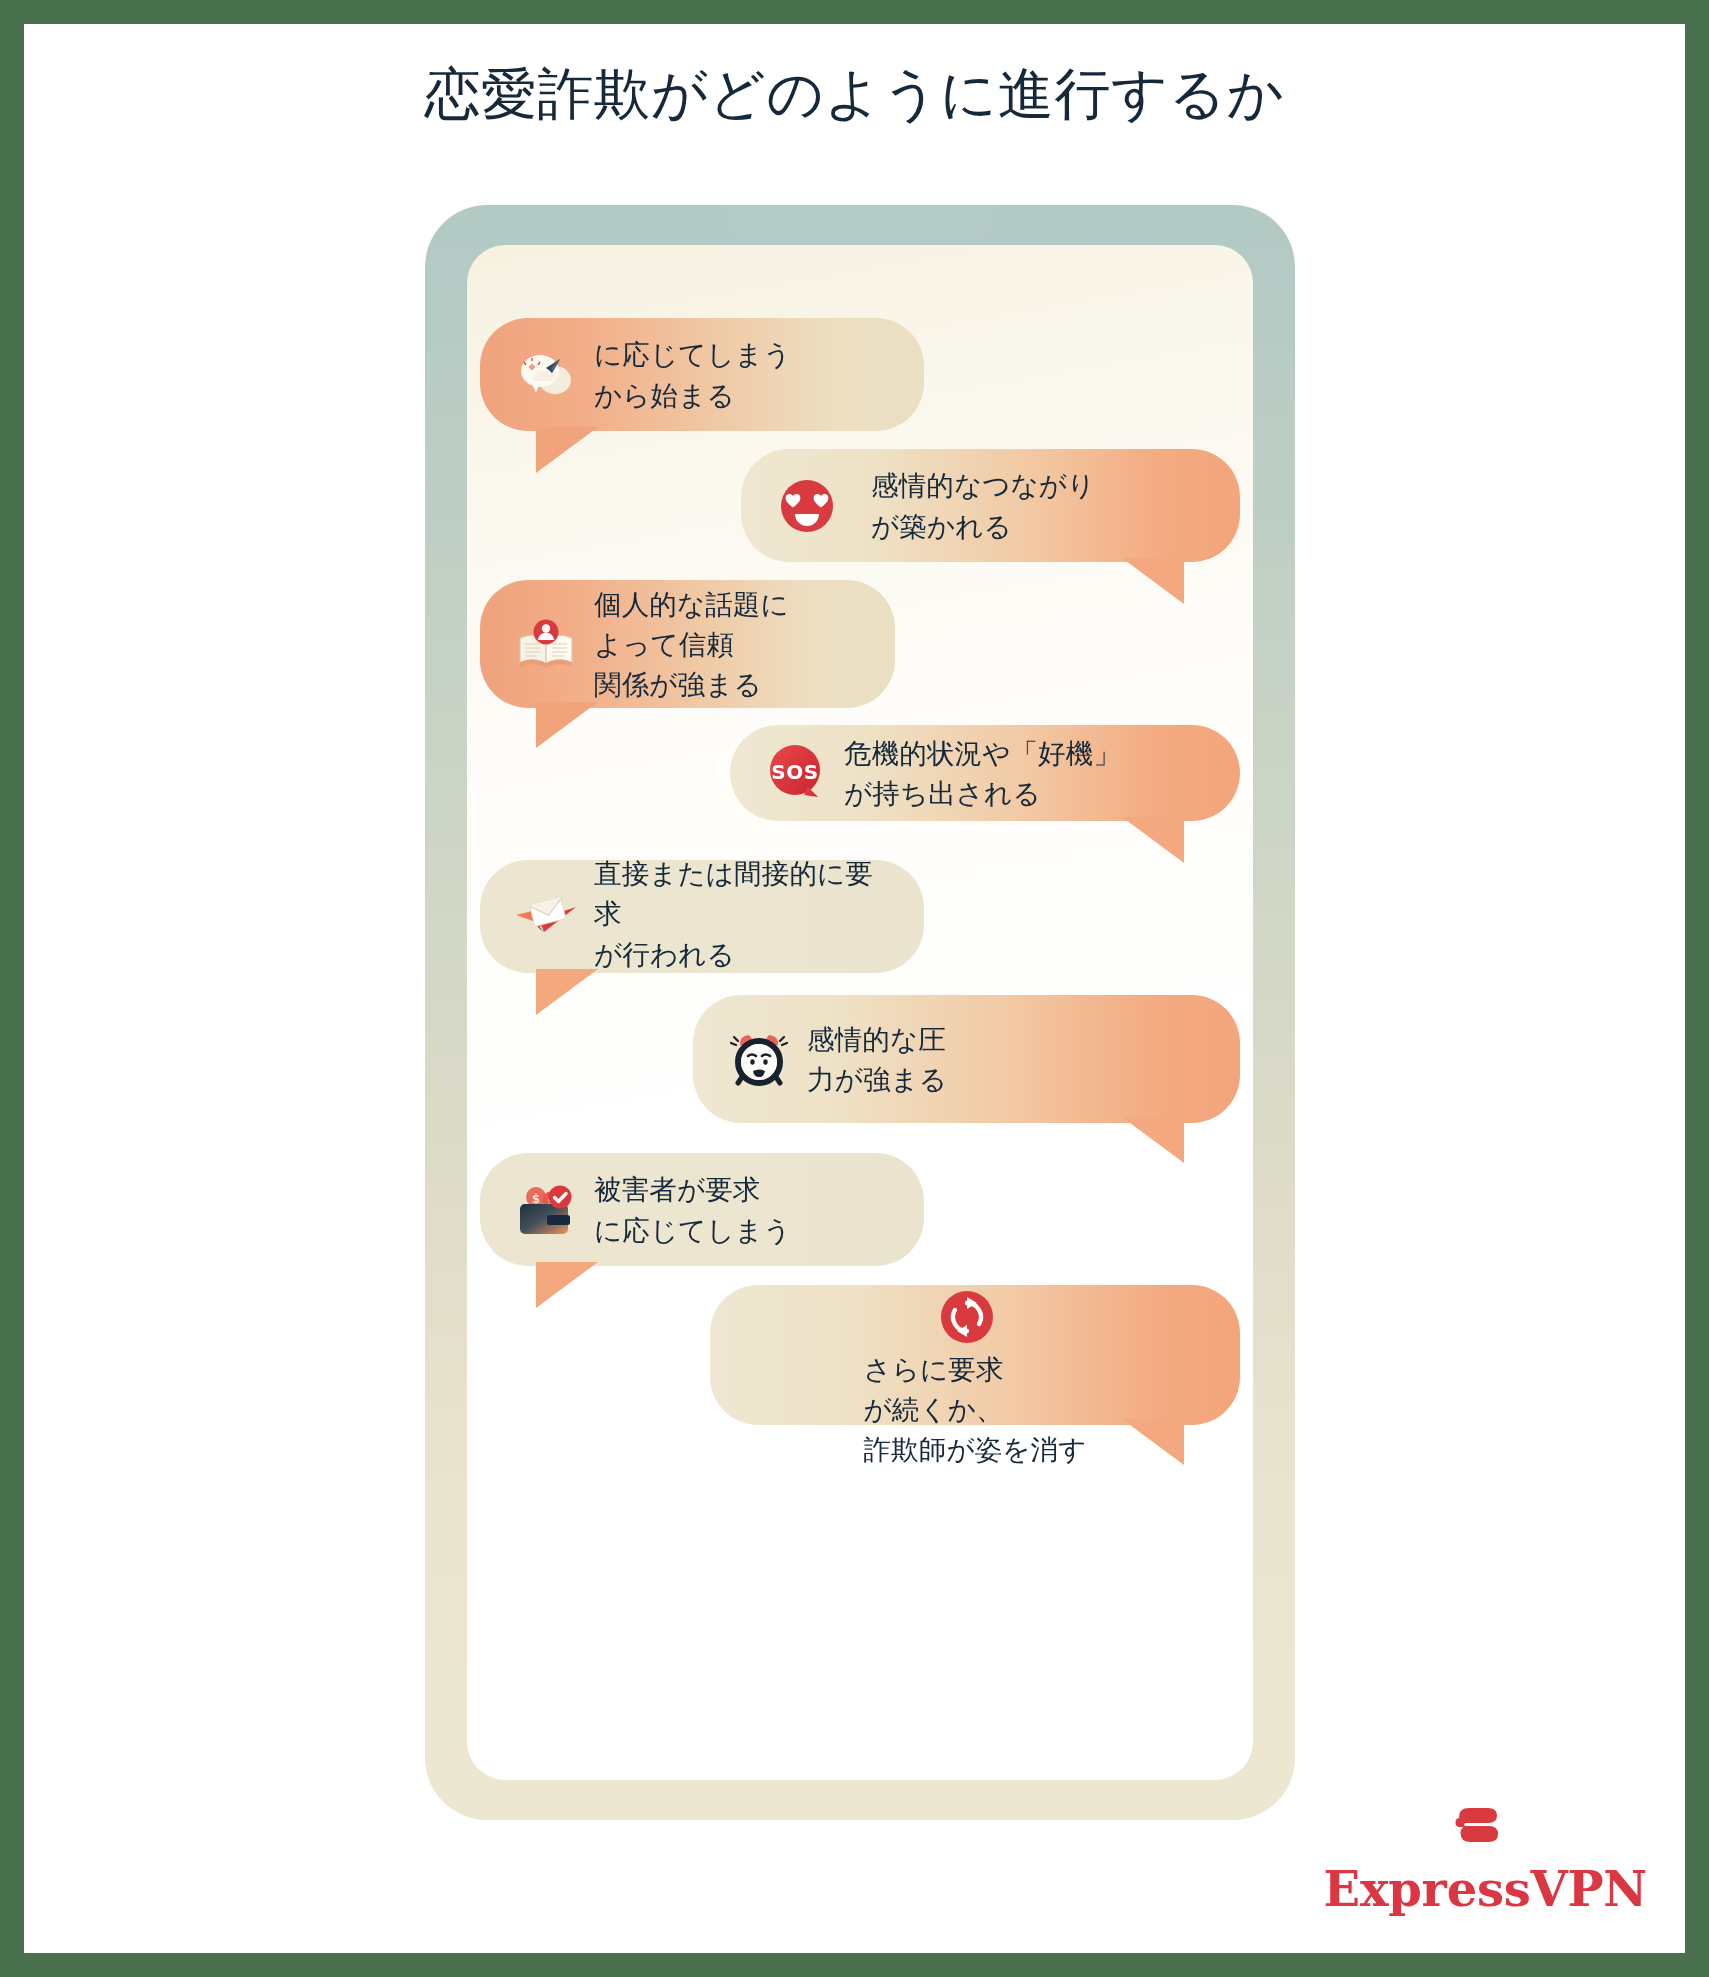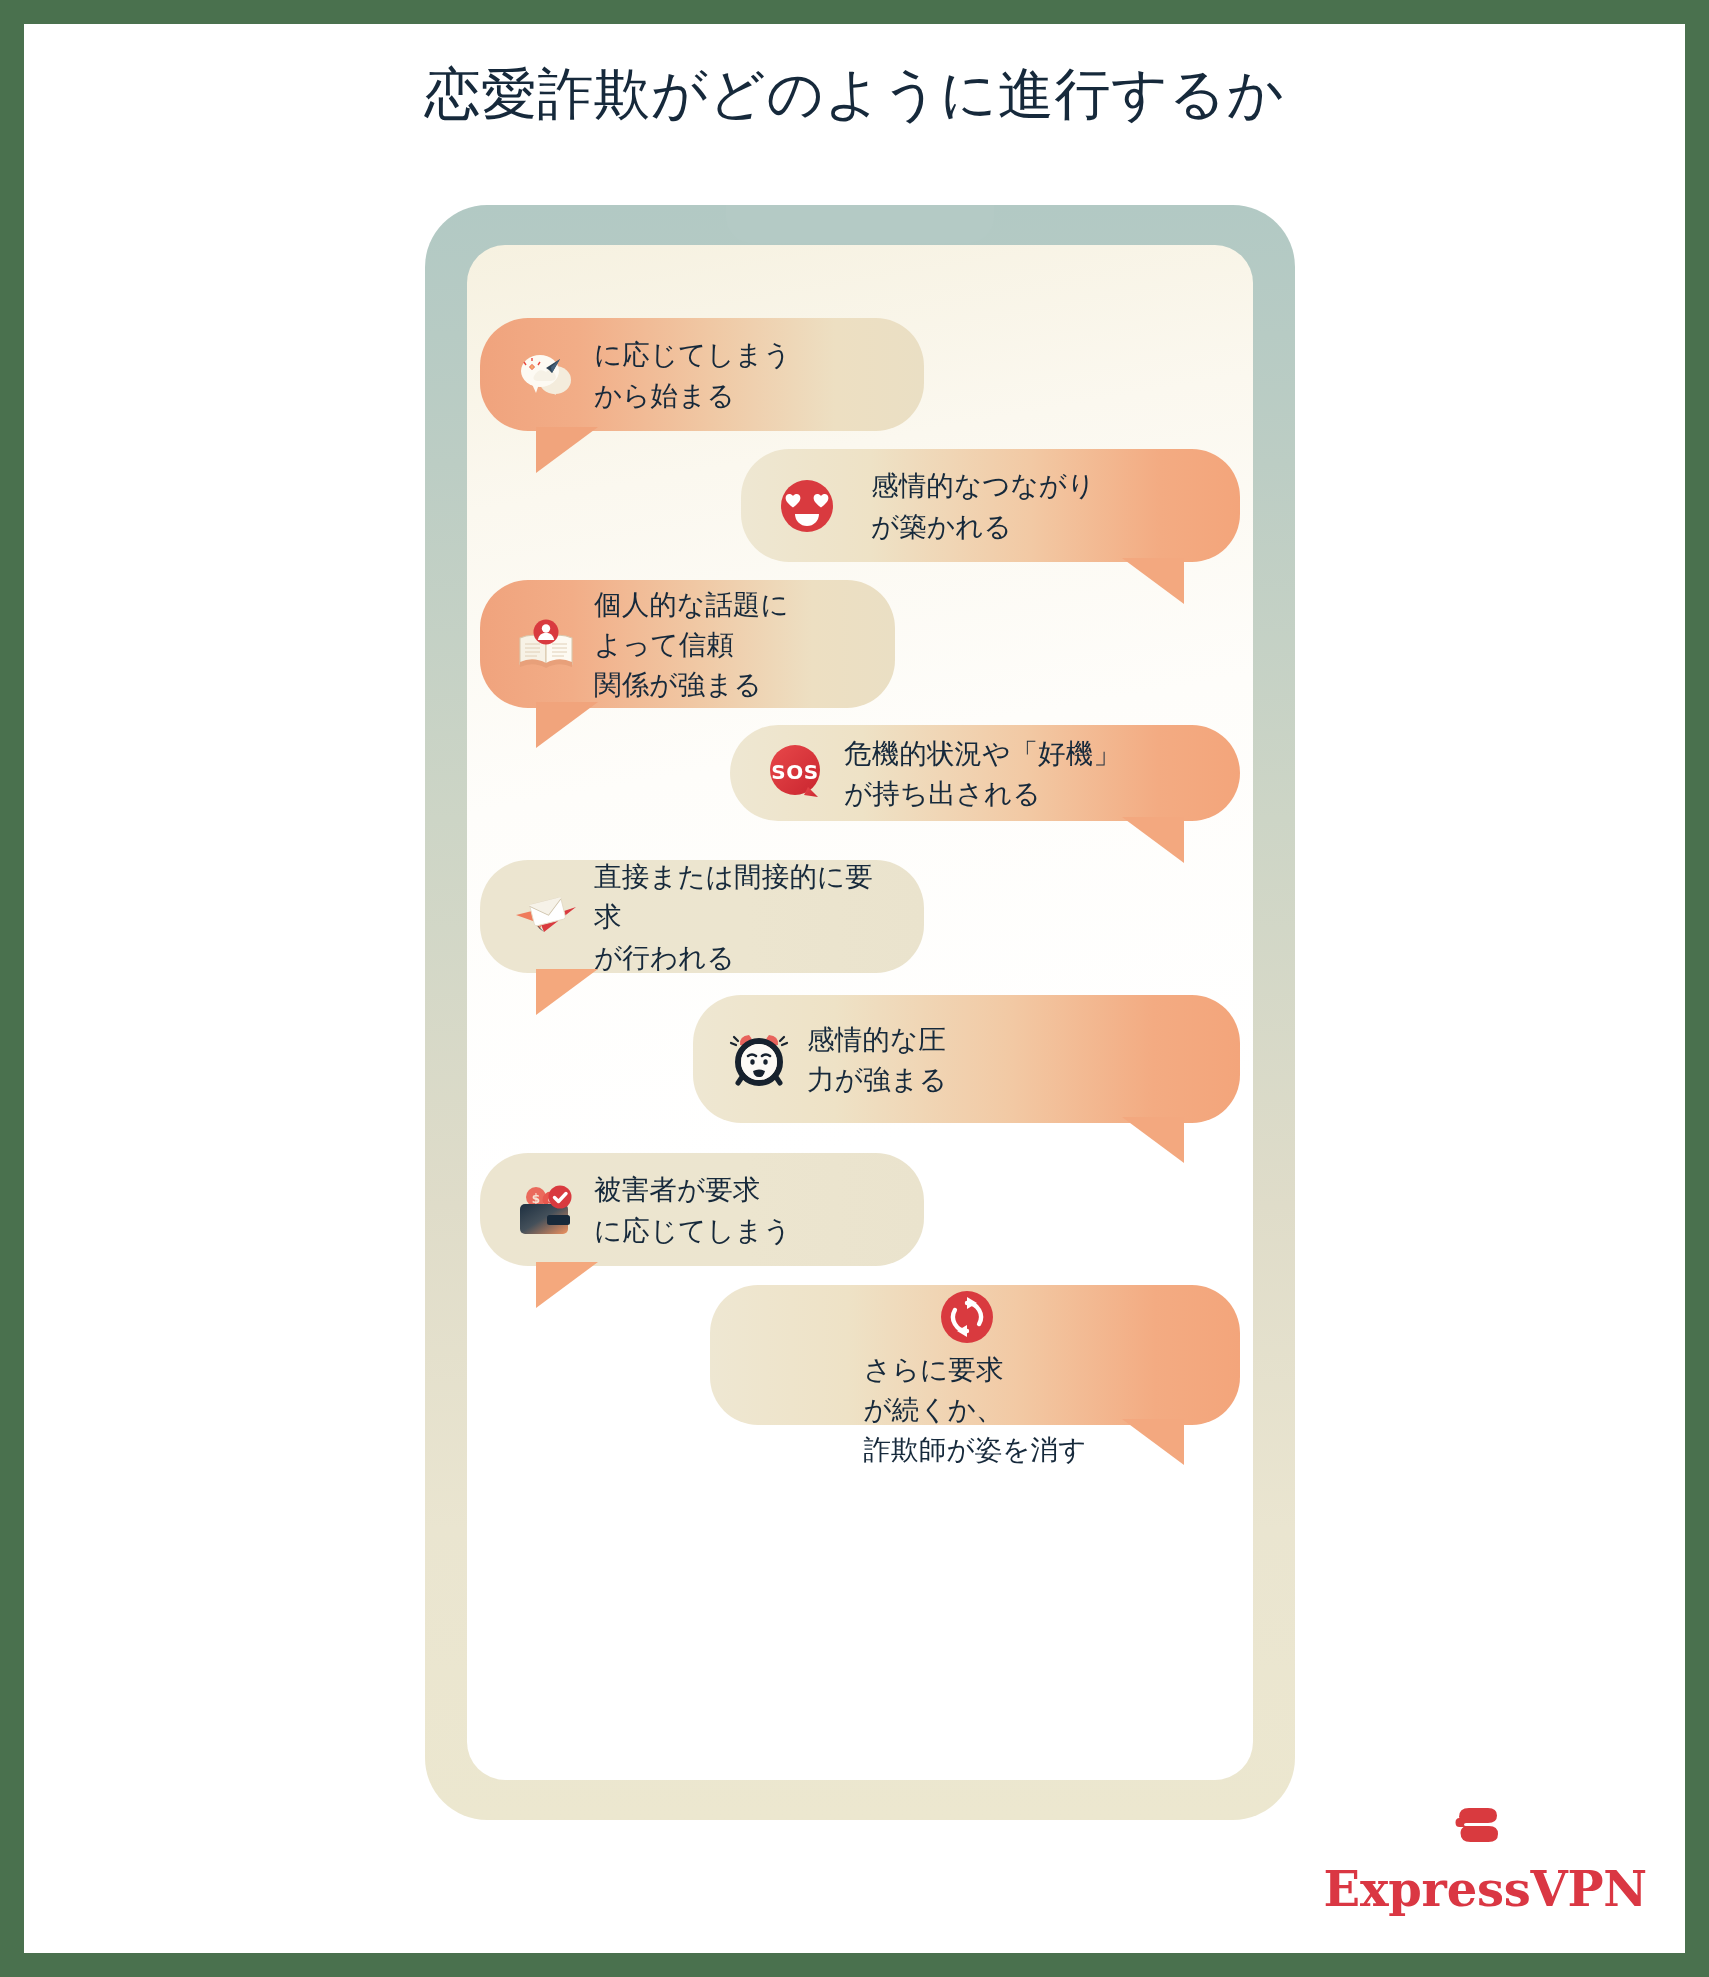--- a/index.html
+++ b/index.html
@@ -254,21 +254,21 @@
           </defs>
           <circle cx="31" cy="29" r="25" fill="url(#sosg)"></circle>
           <path d="M44 46 L54 56 L40 54 Z" fill="url(#sosg)"></path>
           <text x="31" y="38" text-anchor="middle" font-family="DejaVu Sans, Liberation Sans, sans-serif" font-size="20" font-weight="700" fill="#ffffff" letter-spacing="0.5">SOS</text>
         </svg>
       </div>
       <div class="btext">危機的状況や「好機」
 が持ち出される</div>
     </div>
 
-    <div class="bubble g-flat" style="left:55px; top:655px; width:444px; height:113px;">
+    <div class="bubble g-flat" style="left:55px; top:655px; width:444px; height:113px;font-family:Liberation Mono, monospace;">
       <div class="tail tail-left" style="border-top-color:#f4a87d;"></div>
       <div class="bicon">
         <svg viewBox="0 0 64 64">
           <path d="M2 30 L34 22 L26 44 L19 36 Z" fill="#ef7b5b"></path>
           <path d="M62 22 L30 47 L24 32 L38 30 Z" fill="#d93a3f"></path>
           <path d="M19 36 L30 47 L26 44 Z" fill="#1e3347"></path>
           <g transform="rotate(-14 33 28)">
             <rect x="18" y="16" width="32" height="22" rx="2.5" fill="#ffffff" stroke="#e3dac6" stroke-width="0.9"></rect>
             <path d="M18 17 L34 30 L50 17" fill="none" stroke="#cfc3ab" stroke-width="1.6"></path>
             <path d="M18 17 L34 30 L50 17 L50 16 L18 16 Z" fill="#f6f2e8"></path>

